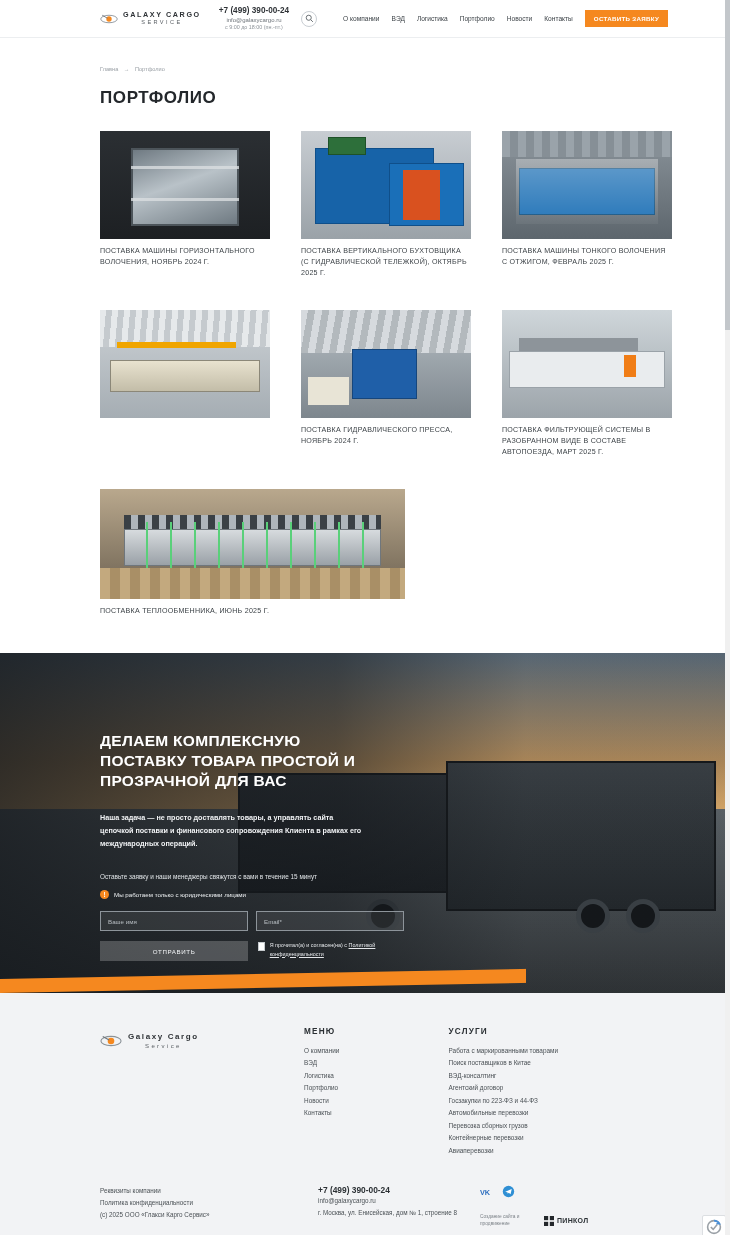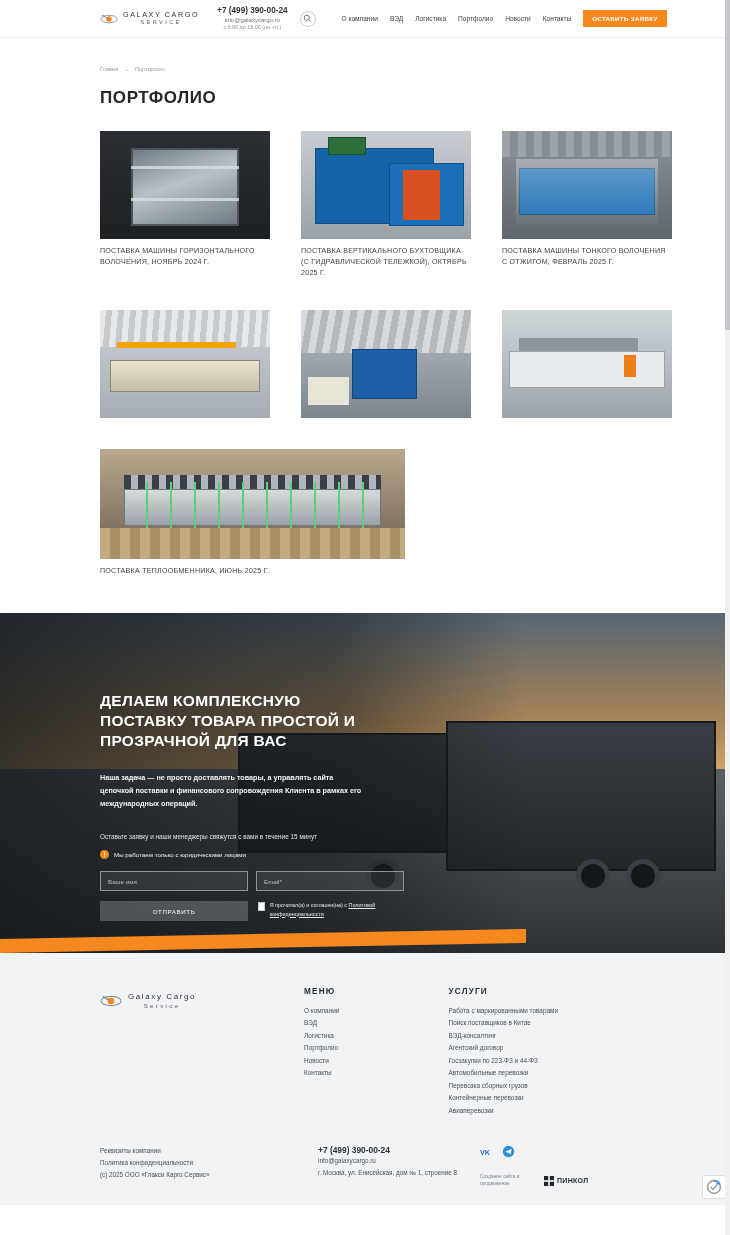--- a/index.html
+++ b/index.html
@@ -22,21 +22,21 @@
     position: relative;
   }
   .logo {
     display: flex;
     align-items: center;
     gap: 5px;
   }
   .logo-mark { width: 18px; height: 16px; }
   .logo-text { display: flex; flex-direction: column; line-height: 1; }
   .logo-line1 {
-    font-size: 7.2px; letter-spacing: 1.6px; font-weight: 400; color: #2f3337;
+    font-size: 7.2px; letter-spacing: 1.6px; font-weight: 700; color: #2f3337;
   }
   .logo-line2 {
     font-size: 5.6px; letter-spacing: 2.4px; color: #5b6065; margin-top: 2px; text-align: center;
   }
   .hdr-contact {
     margin-left: 18px;
     display: flex; flex-direction: column; align-items: center;
     line-height: 1.25;
   }
   .hdr-phone { font-size: 8.2px; font-weight: 700; color: #2f3337; }
@@ -357,28 +357,30 @@
           <div class="line"></div>
       </div>
     </div>
 
     <div class="card">
       <div class="thumb img-e">
         <div class="hall"></div>
           <div class="press"></div>
           <div class="pal"></div>
       </div>
+      <div class="card-cap">ПОСТАВКА ГИДРАВЛИЧЕСКОГО ПРЕССА, НОЯБРЬ 2024 Г.</div>
     </div>
 
     <div class="card">
       <div class="thumb img-f">
         <div class="cargo"></div>
           <div class="truck"></div>
           <div class="worker"></div>
       </div>
+      <div class="card-cap">ПОСТАВКА ФИЛЬТРУЮЩЕЙ СИСТЕМЫ В РАЗОБРАННОМ ВИДЕ В СОСТАВЕ АВТОПОЕЗДА, МАРТ 2025 Г.</div>
     </div>
 
     <div class="card wide">
       <div class="thumb img-g">
         <div class="tubes"></div>
           <div class="hx"></div>
           <div class="bands"></div>
           <div class="pallet"></div>
       </div>
       <div class="card-cap">ПОСТАВКА ТЕПЛООБМЕННИКА, ИЮНЬ 2025 Г.</div>

